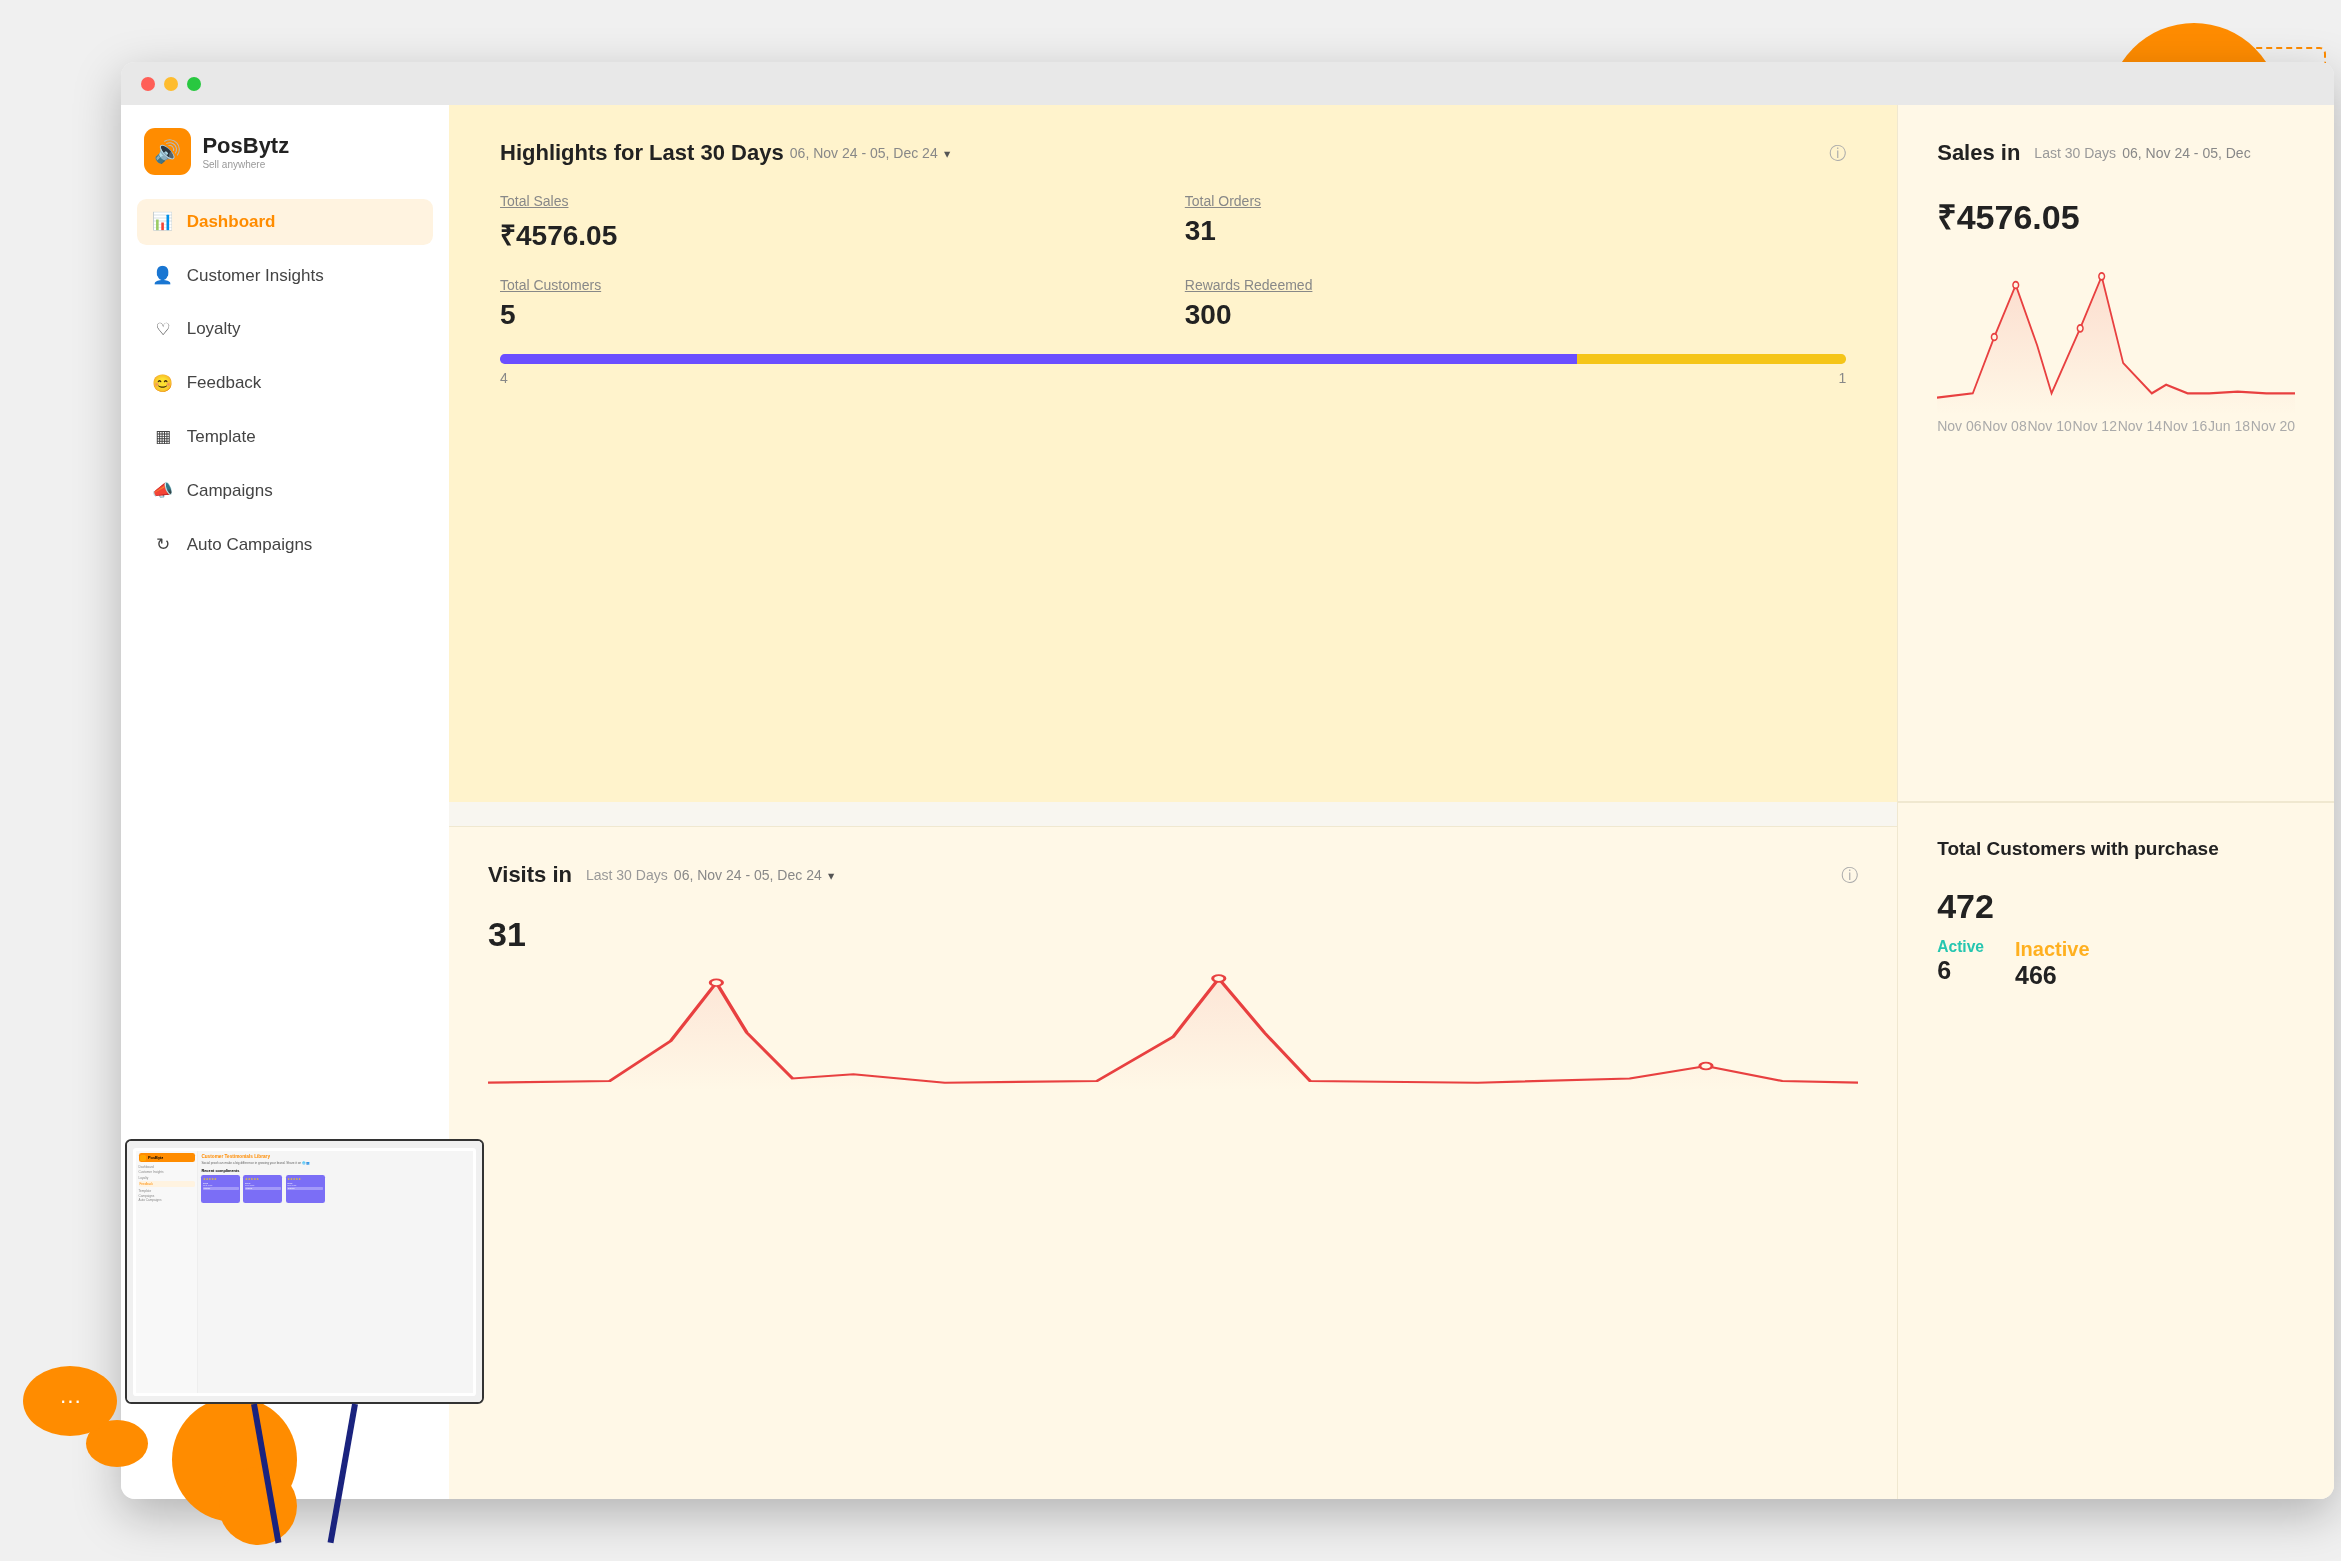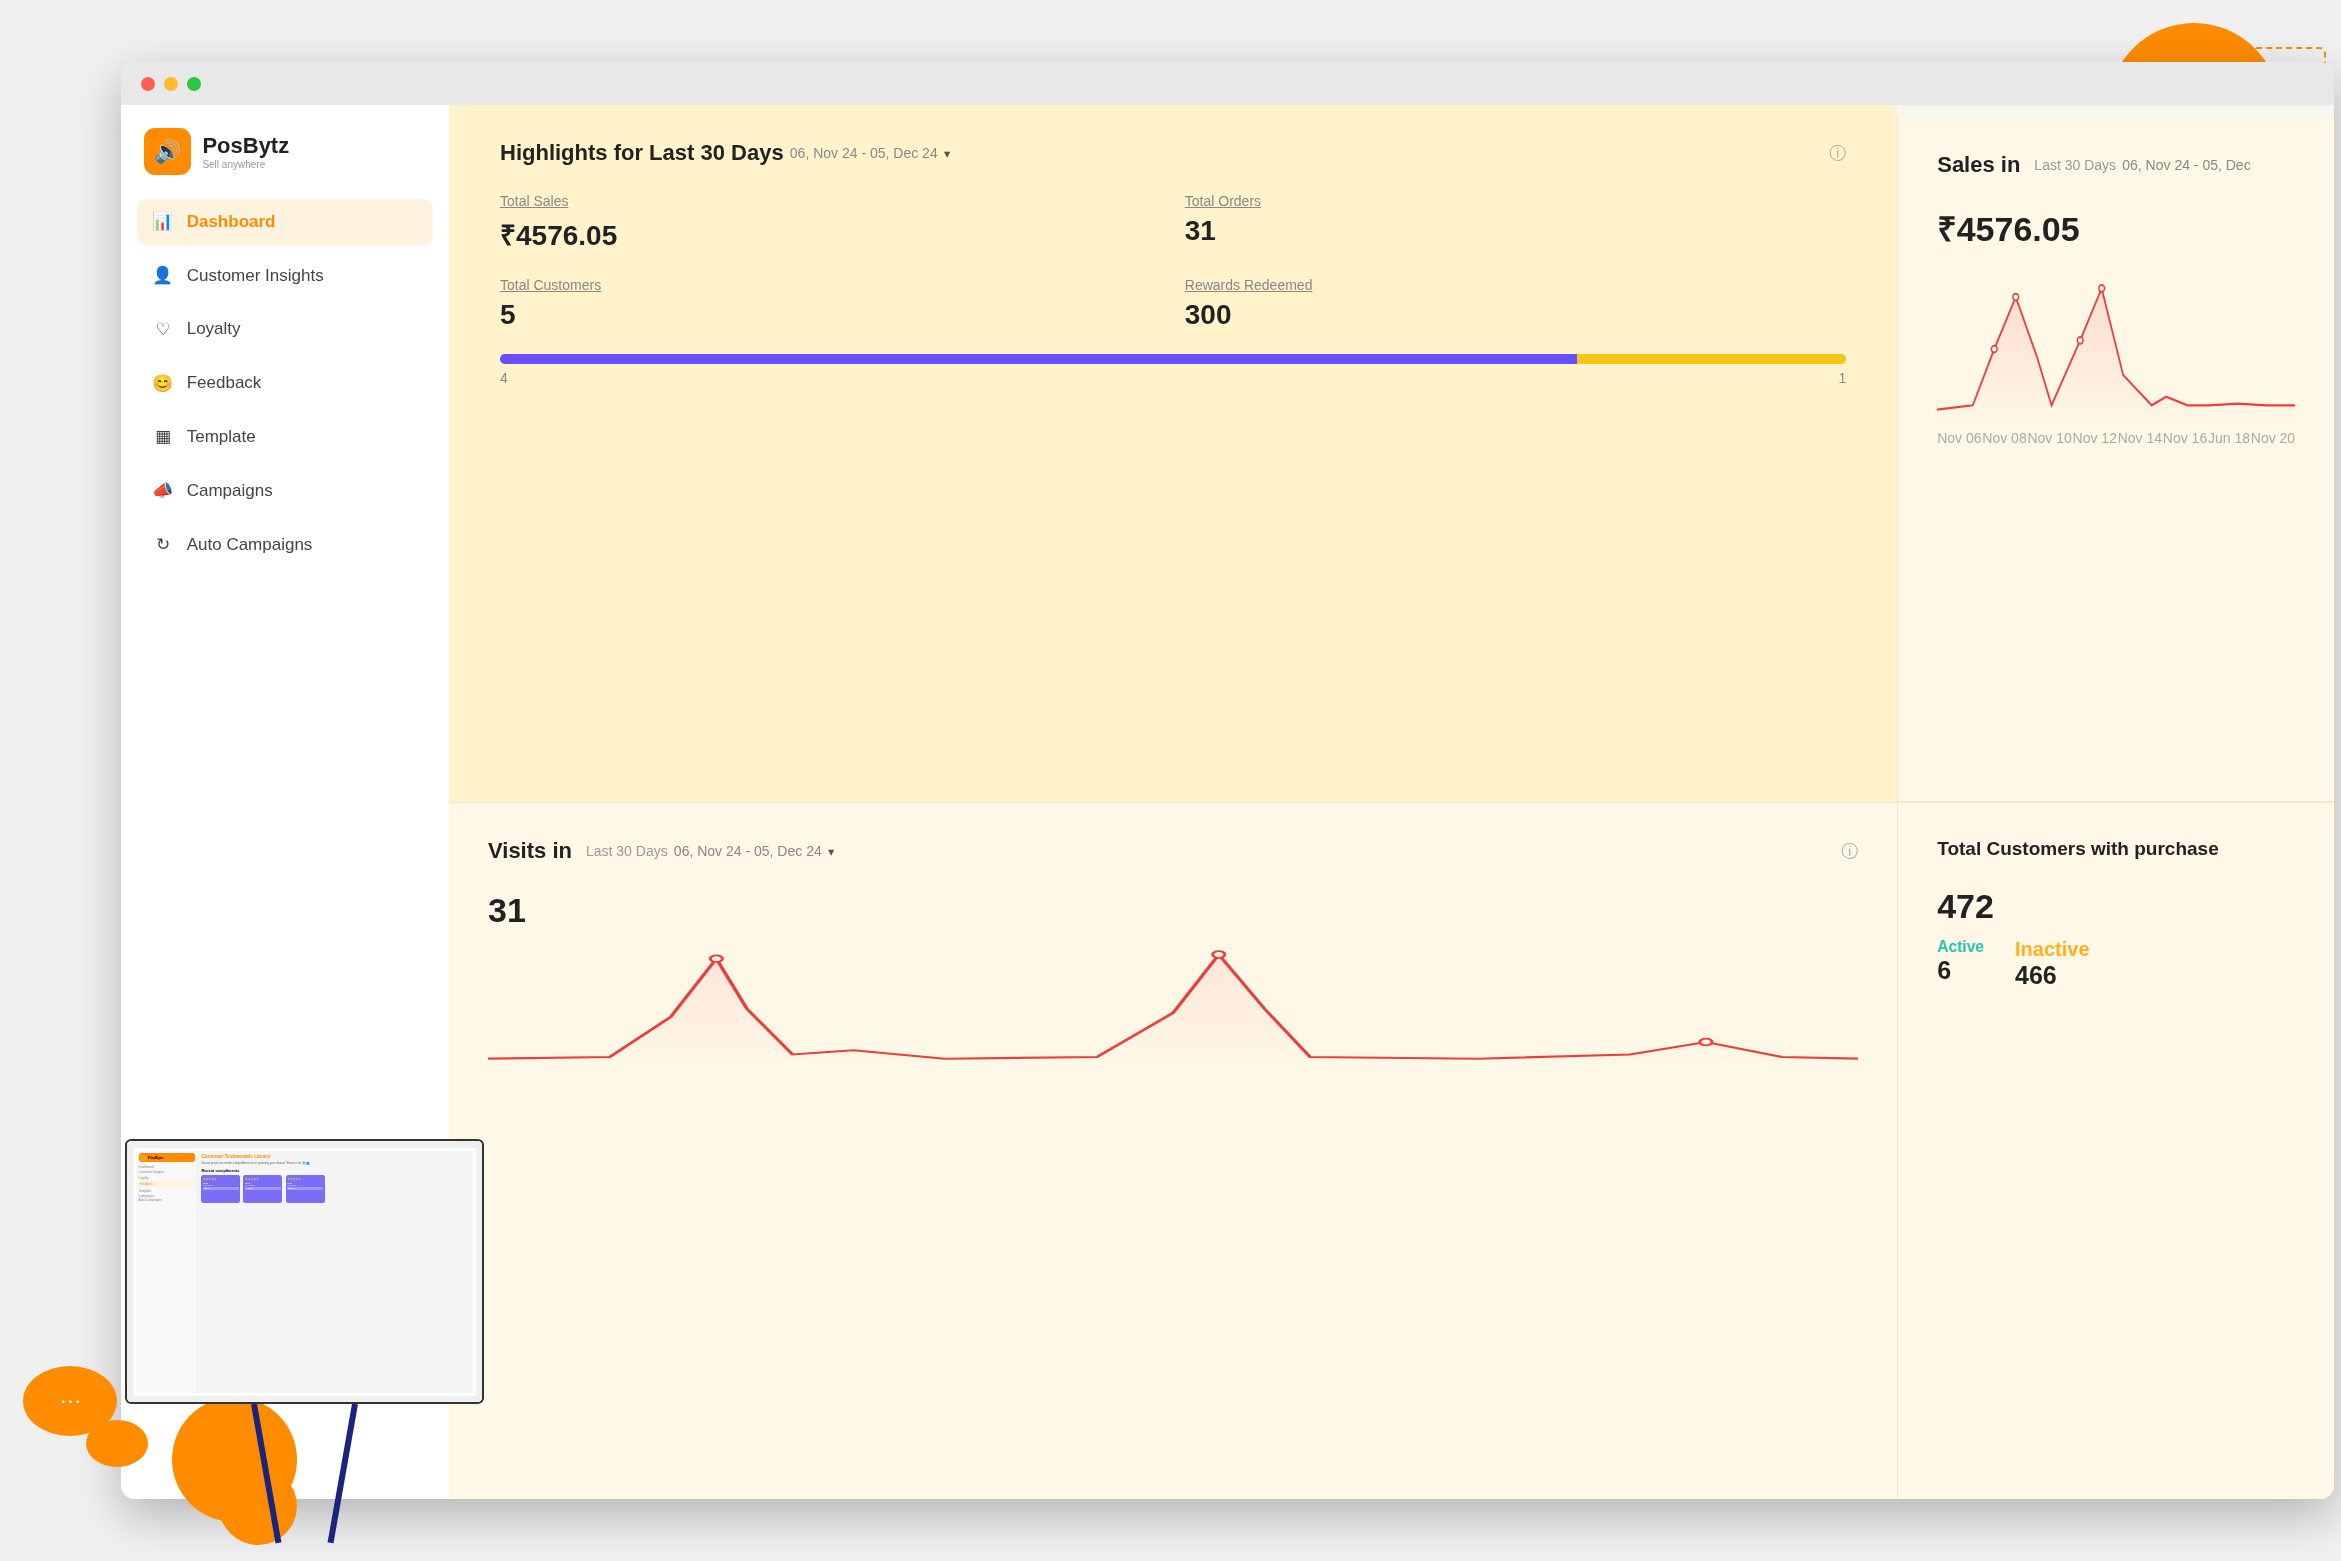--- a/index.html
+++ b/index.html
@@ -254,20 +254,21 @@
       width: 100%;
       height: 156px;
       position: relative;
     }
 
     
     .visits-card {
       background: #FFF8E7;
       padding: 35px 39px;
       border-top: 1.6px solid #f0e8d0;
+      margin-top: 24px;
     }
     .visits-value {
       font-size: 34px;
       font-weight: 700;
       color: #222;
       margin-bottom: 11.7px;
     }
 
     
     .customers-card {
@@ -472,21 +473,21 @@
               <div class="progress-bar-fill-yellow"></div>
             </div>
             <div class="progress-labels">
               <span>4</span>
               <span>1</span>
             </div>
           </div>
 
         </div>
 
-        <div class="card-right" style="background:#FFF8E7;margin-top:12px;">
+        <div class="card-right" style="background:#FFF8E7;">
           <div class="card-header">
             <div class="header-title-group">
               <span class="card-title">Sales in</span>
               <span class="card-subtitle">Last 30 Days</span>
               <span class="card-date">06, Nov 24 - 05, Dec</span>
             </div>
           </div>
           <div class="sales-value">₹4576.05</div>
           <div class="chart-container">
             <svg width="100%" height="100%" viewBox="0 0 500 180" preserveAspectRatio="none">

